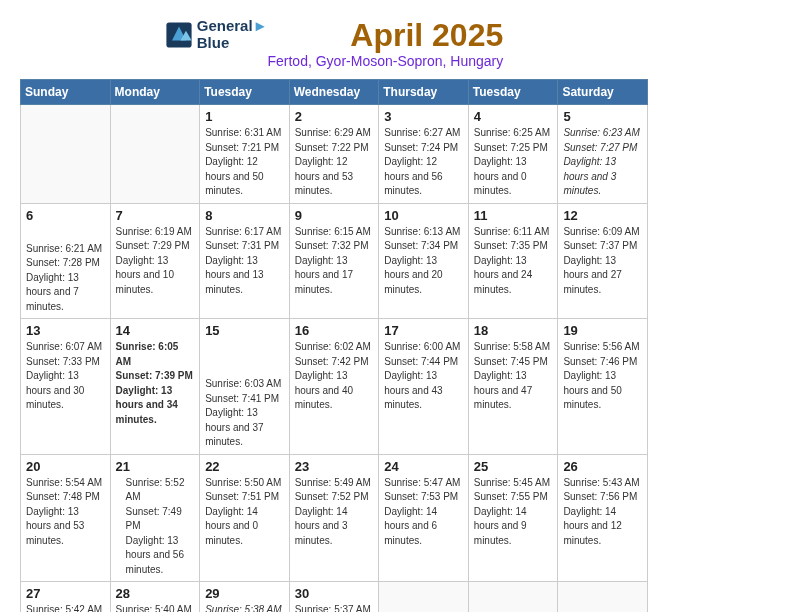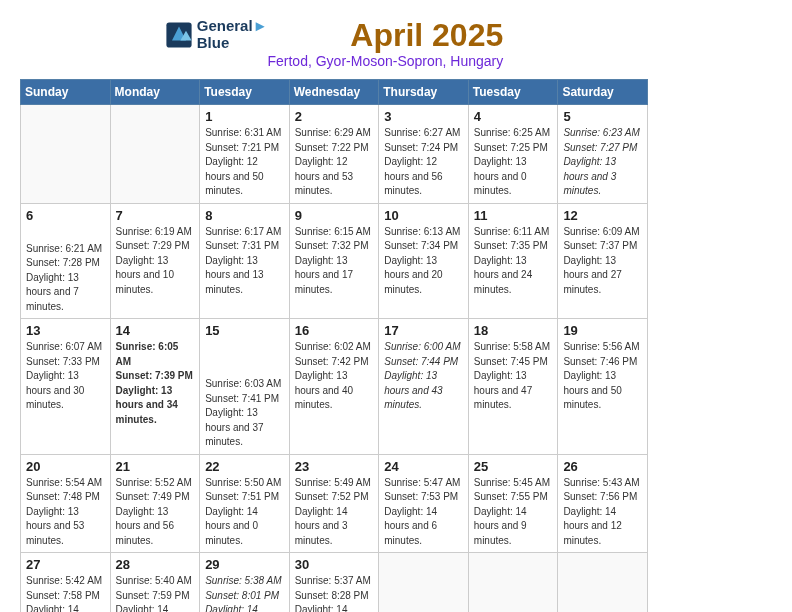--- a/index.html
+++ b/index.html
@@ -234,21 +234,21 @@
 Daylight: 13 hours and 37 minutes.</div>
           </td>
           <td>
             <span class="day-number">16</span>
             <div class="day-info" style="white-space: pre-line;">Sunrise: 6:02 AM
 Sunset: 7:42 PM
 Daylight: 13 hours and 40 minutes.</div>
           </td>
           <td>
             <span class="day-number">17</span>
-            <div class="day-info" style="white-space: pre-line; font-style: italic;">Sunrise: 6:00 AM
+            <div class="day-info" style="white-space: pre-line;">Sunrise: 6:00 AM
 Sunset: 7:44 PM
 Daylight: 13 hours and 43 minutes.</div>
           </td>
           <td>
             <span class="day-number">18</span>
             <div class="day-info" style="white-space: pre-line;">Sunrise: 5:58 AM
 Sunset: 7:45 PM
 Daylight: 13 hours and 47 minutes.</div>
           </td>
           <td>
@@ -260,21 +260,21 @@
         </tr>
         <tr>
           <td>
             <span class="day-number">20</span>
             <div class="day-info" style="white-space: pre-line;">Sunrise: 5:54 AM
 Sunset: 7:48 PM
 Daylight: 13 hours and 53 minutes.</div>
           </td>
           <td>
             <span class="day-number">21</span>
-            <div class="day-info" style="white-space: pre-line;">Sunrise: 5:52 AM
+            <div class="day-info" style="white-space: pre-line; margin-left: 10px;">Sunrise: 5:52 AM
 Sunset: 7:49 PM
 Daylight: 13 hours and 56 minutes.</div>
           </td>
           <td>
             <span class="day-number">22</span>
             <div class="day-info" style="white-space: pre-line;">Sunrise: 5:50 AM
 Sunset: 7:51 PM
 Daylight: 14 hours and 0 minutes.</div>
           </td>
           <td>

